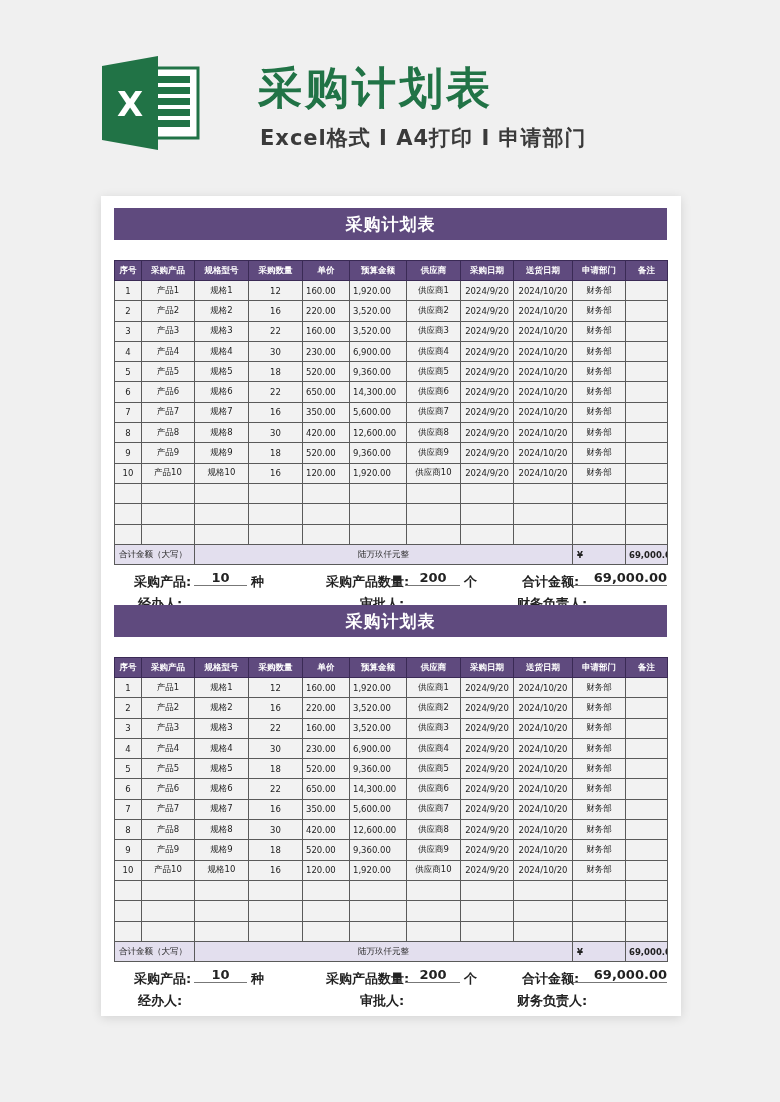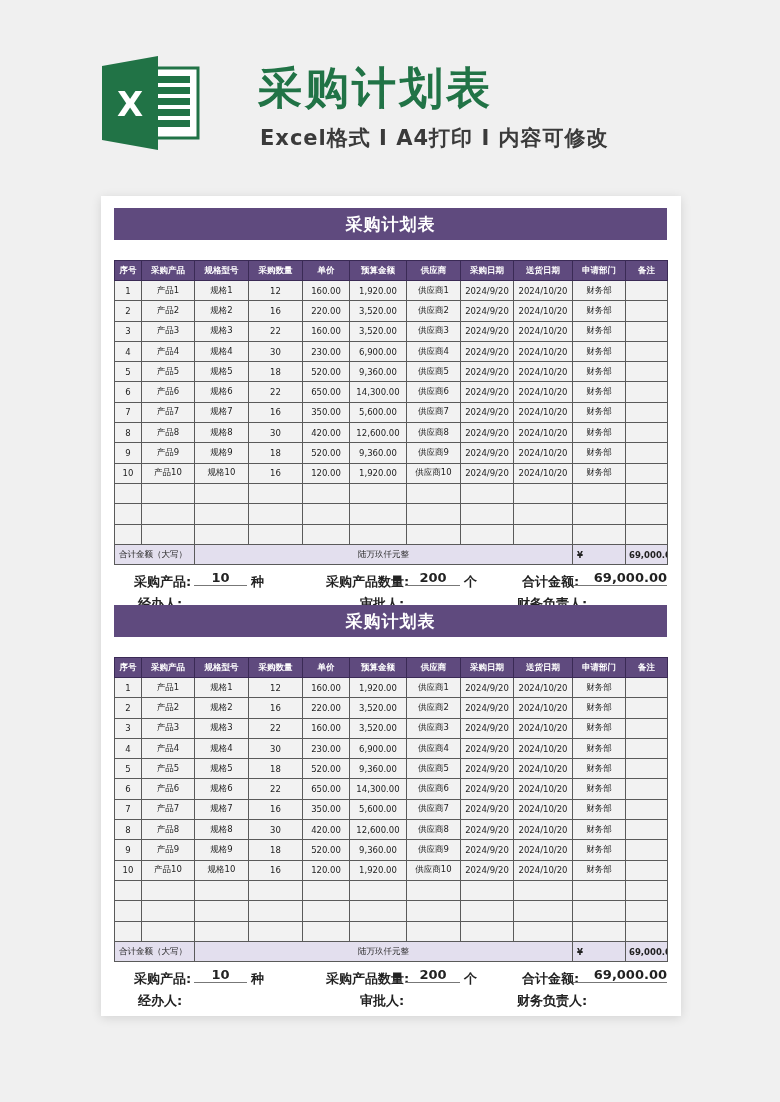--- a/index.html
+++ b/index.html
@@ -7,21 +7,21 @@
   .logo{position:absolute;left:100px;top:56px;width:100px;height:94px;}
   .hero-title{position:absolute;left:258px;top:60px;font-size:44px;font-weight:bold;color:#217346;letter-spacing:3px;line-height:56px;}
   .hero-sub{position:absolute;left:260px;top:122px;font-size:21px;font-weight:bold;color:#3a3a3a;letter-spacing:1px;line-height:32px;}
   .page{position:absolute;left:101px;top:196px;width:580px;height:820px;background:#fff;box-shadow:0 2px 10px rgba(0,0,0,0.12);}
   .sheet{position:absolute;left:13px;width:553px;}
   .title-bar{height:32px;background:#5f4a7e;color:#fff;font-size:17px;font-weight:bold;text-align:center;line-height:32px;letter-spacing:1px;}
   table{border-collapse:collapse;table-layout:fixed;width:553px;margin-top:20px;font-size:8.5px;color:#222;}
   th,td{border:1px solid #5a5a5a;height:19.3px;padding:0 3px;text-align:center;white-space:nowrap;overflow:hidden;}
   th{background:#5f4a7e;color:#fff;font-weight:bold;border-color:#3a2a55;height:19px;}
   td{background:#f2f2f2;}
-  td.num{text-align:center;}
+  td.num{text-align:left;}
   tr.total td{background:#e3dfee;}
   tr.total td.lbl{text-align:left;padding-left:4px;}
   tr.total td.big{font-weight:normal;}
   tr.total td.yen{text-align:left;font-weight:bold;padding-left:4px;}
   tr.total td.amt{text-align:right;font-weight:bold;}
   .summary{position:relative;height:44px;font-size:13px;font-weight:bold;color:#222;}
   .summary span{position:absolute;}
   .uline{border-bottom:1px solid #777;text-align:center;height:14px;line-height:14px;}
 </style>
 </head>
@@ -33,21 +33,21 @@
     <rect x="58" y="20" width="32" height="7"></rect>
       <rect x="58" y="31" width="32" height="7"></rect>
     <rect x="58" y="42" width="32" height="7"></rect>
       <rect x="58" y="53" width="32" height="7"></rect>
     <rect x="58" y="64" width="32" height="7"></rect>
   </g>
   <polygon points="2,10 58,0 58,94 2,84" fill="#217346"></polygon>
   <text x="30" y="60" font-family="DejaVu Sans, sans-serif" font-size="34" font-weight="bold" fill="#fff" text-anchor="middle">X</text>
 </svg>
 <div class="hero-title">采购计划表</div>
-<div class="hero-sub">Excel格式 I A4打印 I 内容可修改</div>
+<div class="hero-sub">Excel格式 I A4打印 I 申请部门</div>
 
 <div class="page">
   <div class="sheet" style="top:12px;">
   <div class="title-bar">采购计划表</div>
   <table>
     <colgroup>
       <col style="width:27px">
           <col style="width:53px">
           <col style="width:54px">
           <col style="width:54px">

